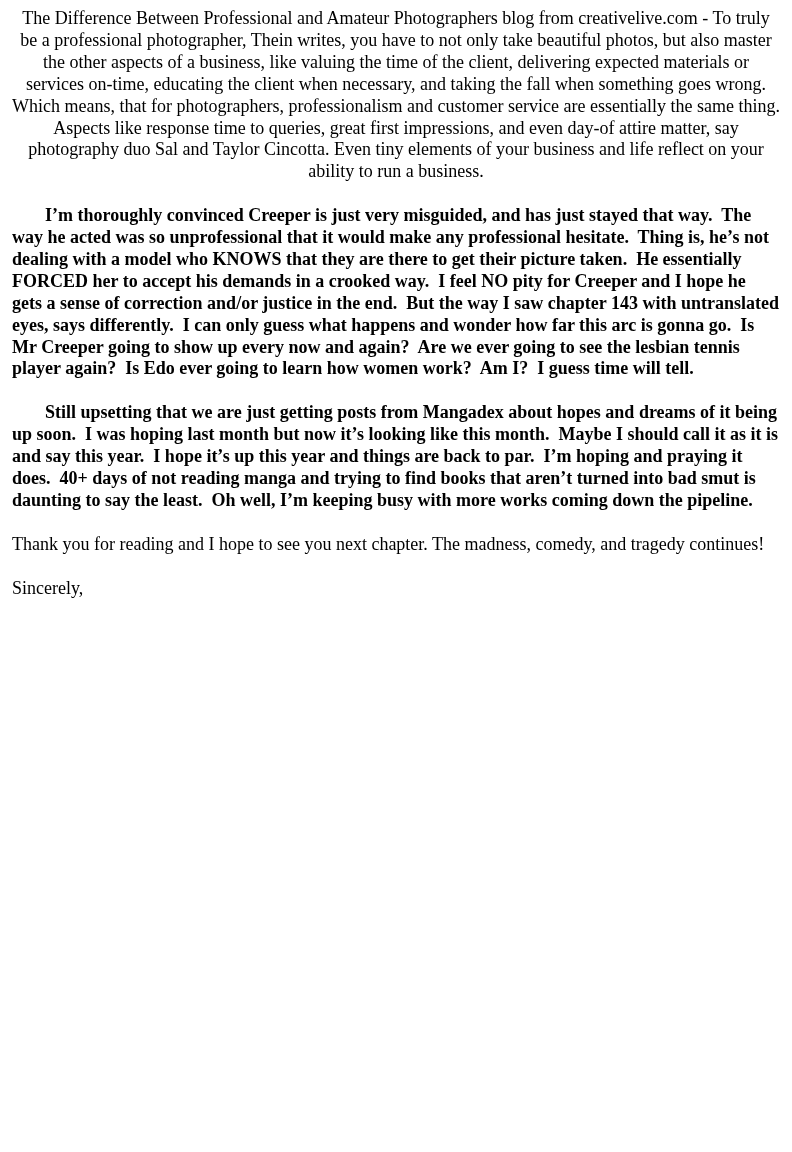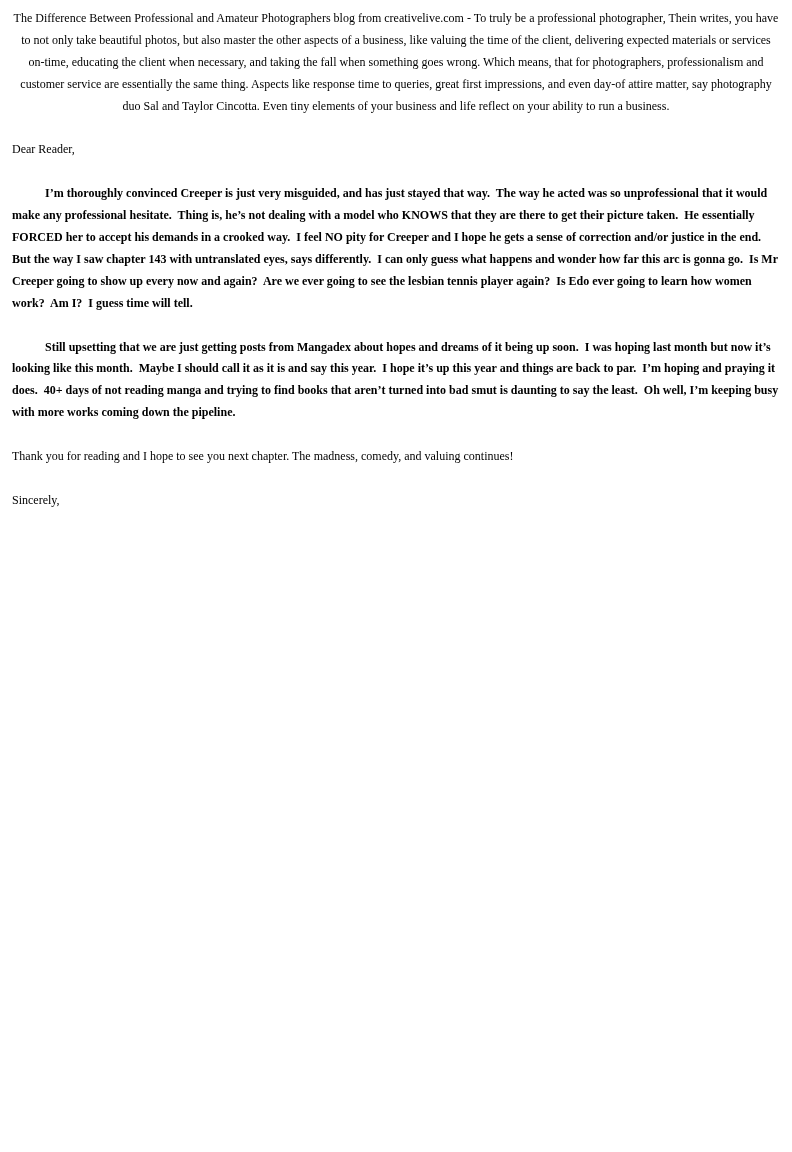--- a/index.html
+++ b/index.html
@@ -13,21 +13,21 @@
     overflow: hidden;
   }
   .page {
     box-sizing: border-box;
     width: 792px;
     height: 1152px;
     padding: 8px 12px 0 12px;
     background: #ffffff;
     color: #000000;
     font-family: "Liberation Serif", "DejaVu Serif", serif;
-    font-size: 12px;
+    font-size: 18px;
     line-height: 21.9px;
   }
   .page p {
     margin: 0;
     white-space: pre-wrap; 
     text-align: left;
   }
   .center {
     text-align: center !important;
   }
@@ -40,23 +40,22 @@
   }
 </style>
 </head>
 <body>
 
 <main class="page">
   <p class="center">The Difference Between Professional and Amateur Photographers blog from creativelive.com - To truly be a professional photographer, Thein writes, you have to not only take beautiful photos, but also master the other aspects of a business, like valuing the time of the client, delivering expected materials or services on-time, educating the client when necessary, and taking the fall when something goes wrong. Which means, that for photographers, professionalism and customer service are essentially the same thing. Aspects like response time to queries, great first impressions, and even day-of attire matter, say photography duo Sal and Taylor Cincotta. Even tiny elements of your business and life reflect on your ability to run a business.</p>
 
 
 
-  <p class="gap">Dear Reader,</p>
 
   <p class="gap indent">I’m thoroughly convinced Creeper is just very misguided, and has just stayed that way.  The way he acted was so unprofessional that it would make any professional hesitate.  Thing is, he’s not dealing with a model who KNOWS that they are there to get their picture taken.  He essentially FORCED her to accept his demands in a crooked way.  I feel NO pity for Creeper and I hope he gets a sense of correction and/or justice in the end.  But the way I saw chapter 143 with untranslated eyes, says differently.  I can only guess what happens and wonder how far this arc is gonna go.  Is Mr Creeper going to show up every now and again?  Are we ever going to see the lesbian tennis player again?  Is Edo ever going to learn how women work?  Am I?  I guess time will tell.</p>
 
   <p class="gap indent">Still upsetting that we are just getting posts from Mangadex about hopes and dreams of it being up soon.  I was hoping last month but now it’s looking like this month.  Maybe I should call it as it is and say this year.  I hope it’s up this year and things are back to par.  I’m hoping and praying it does.  40+ days of not reading manga and trying to find books that aren’t turned into bad smut is daunting to say the least.  Oh well, I’m keeping busy with more works coming down the pipeline.</p>
 
-  <p class="gap">Thank you for reading and I hope to see you next chapter. The madness, comedy, and valuing continues!</p>
+  <p class="gap">Thank you for reading and I hope to see you next chapter. The madness, comedy, and tragedy continues!</p>
 
   <p class="gap">Sincerely,</p>
 
 </main>
 
 </body></html>

